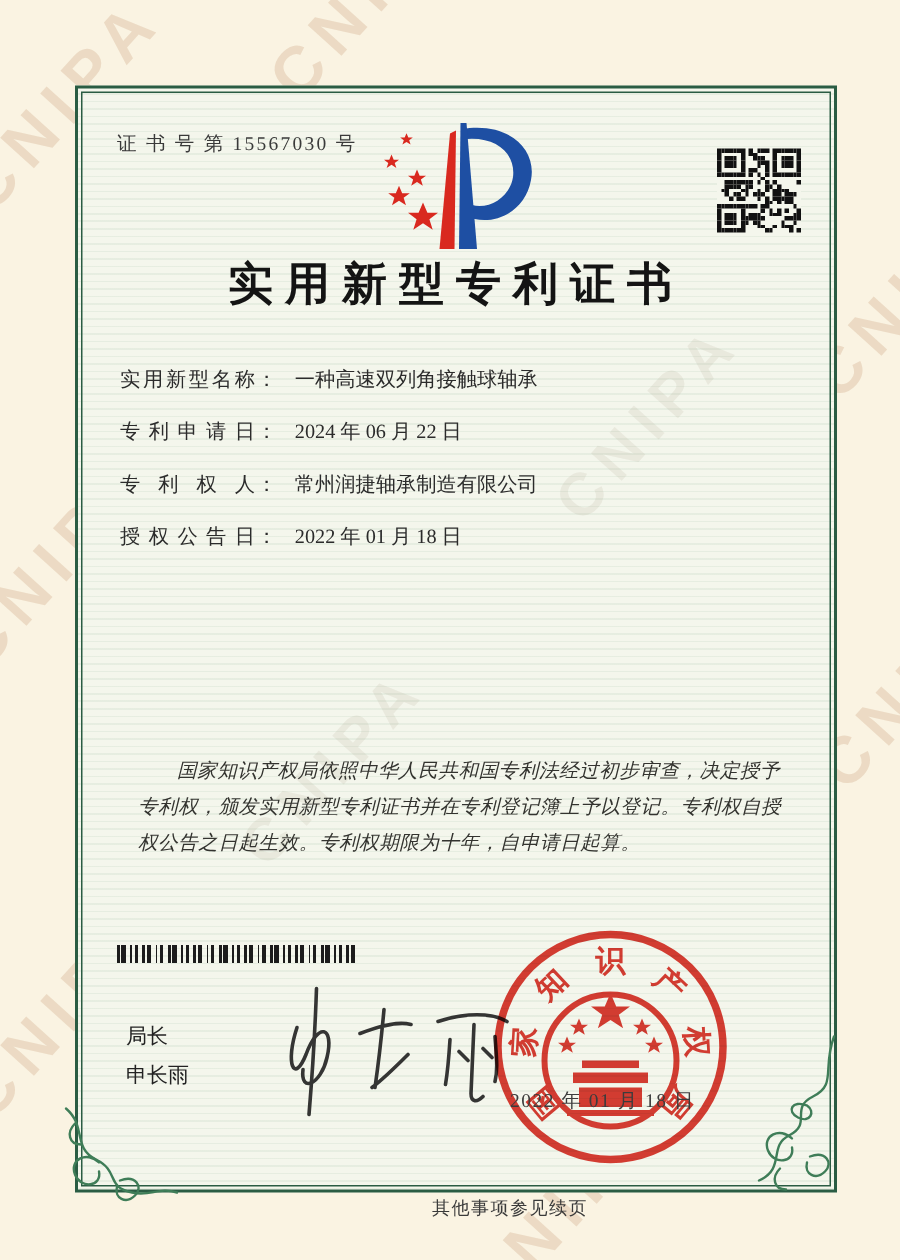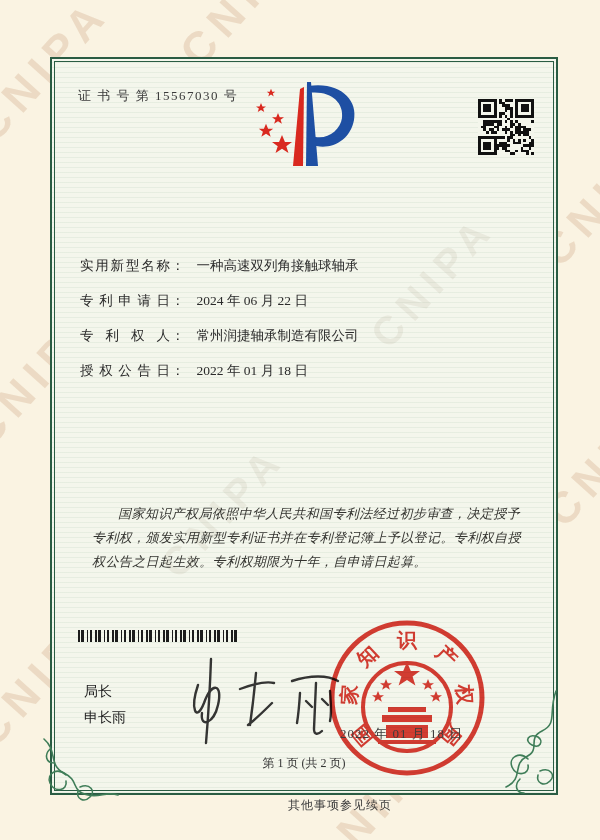--- a/index.html
+++ b/index.html
@@ -35,21 +35,21 @@
     background:#f4f6ec;
   }
   .qr div{width:100%;height:100%;}
   .qr .on{background:#111;}
   .title{
     position:absolute;left:0;top:110px;width:100%;text-align:center;
     font-size:30px;font-weight:bold;letter-spacing:8px;color:#141414;
   }
   .fields{position:absolute;left:28px;top:184px;width:456px;font-size:13.5px;}
   .f-row{height:35px;line-height:20px;position:relative;white-space:nowrap;}
-  .f-label{display:inline-block;width:90px;text-align:justify;text-align-last:justify;color:#2b2b2b;margin-top:13px;}
+  .f-label{display:inline-block;width:90px;text-align:justify;text-align-last:justify;color:#2b2b2b;}
   .f-colon{margin-left:1px;}
   .f-value{margin-left:12px;color:#2b2b2b;}
   .grant-second{position:absolute;left:240px;top:0;}
   .body-text{
     position:absolute;left:28px;top:431px;width:453px;
     font-size:13px;line-height:24px;color:#33332f;font-style:italic;letter-spacing:0.4px;
   }
   .body-text p{margin:12px;text-indent:2em;}
   .barcode{
     position:absolute;left:26px;top:571px;width:162px;height:12px;
@@ -542,20 +542,21 @@
       <div class="on"></div>
       <div></div>
       <div></div>
       <div></div>
       <div></div>
       <div class="on"></div>
       <div></div>
       <div class="on"></div>
     </div>
 
+  <div class="title">实用新型专利证书</div>
 
   <div class="fields">
     <div class="f-row">
       <span class="f-label">实用新型名称</span><span class="f-colon">：</span><span class="f-value">一种高速双列角接触球轴承</span>
     </div>
     <div class="f-row">
       <span class="f-label">专利申请日</span><span class="f-colon">：</span><span class="f-value">2024 年 06 月 22 日</span>
     </div>
     <div class="f-row">
       <span class="f-label">专利权人</span><span class="f-colon">：</span><span class="f-value">常州润捷轴承制造有限公司</span>
@@ -607,21 +608,20 @@
       <use href="#sstar" transform="translate(100,66) scale(0.6)"></use>
       <use href="#sstar" transform="translate(108,78) scale(0.6)"></use>
       <rect x="60" y="88" width="38" height="5"></rect>
       <rect x="54" y="96" width="50" height="7"></rect>
       <rect x="58" y="106" width="42" height="13"></rect>
       <rect x="50" y="121" width="58" height="4"></rect>
     </g>
   </svg>
   <div class="seal-date">2022 年 01 月 18 日</div>
 
-  <div class="page-info">第 1 页 (共 2 页)</div>
 
   <svg class="ornament-br" viewBox="0 0 66 112">
     <g fill="none" stroke="#3f7d58" stroke-width="1.6" stroke-linecap="round">
       <path d="M58 4 C50 26 60 36 44 44 C28 52 44 62 28 70 C14 77 26 92 8 100"></path>
       <path d="M30 72 C22 64 10 70 14 80 C18 90 32 88 30 78"></path>
       <path d="M42 84 C52 80 58 88 52 94 C46 100 38 96 40 88"></path>
       <path d="M40 50 C30 46 26 54 34 58 C42 62 46 54 40 50"></path>
       <path d="M22 92 C16 98 18 106 26 106"></path>
     </g>
   </svg>

